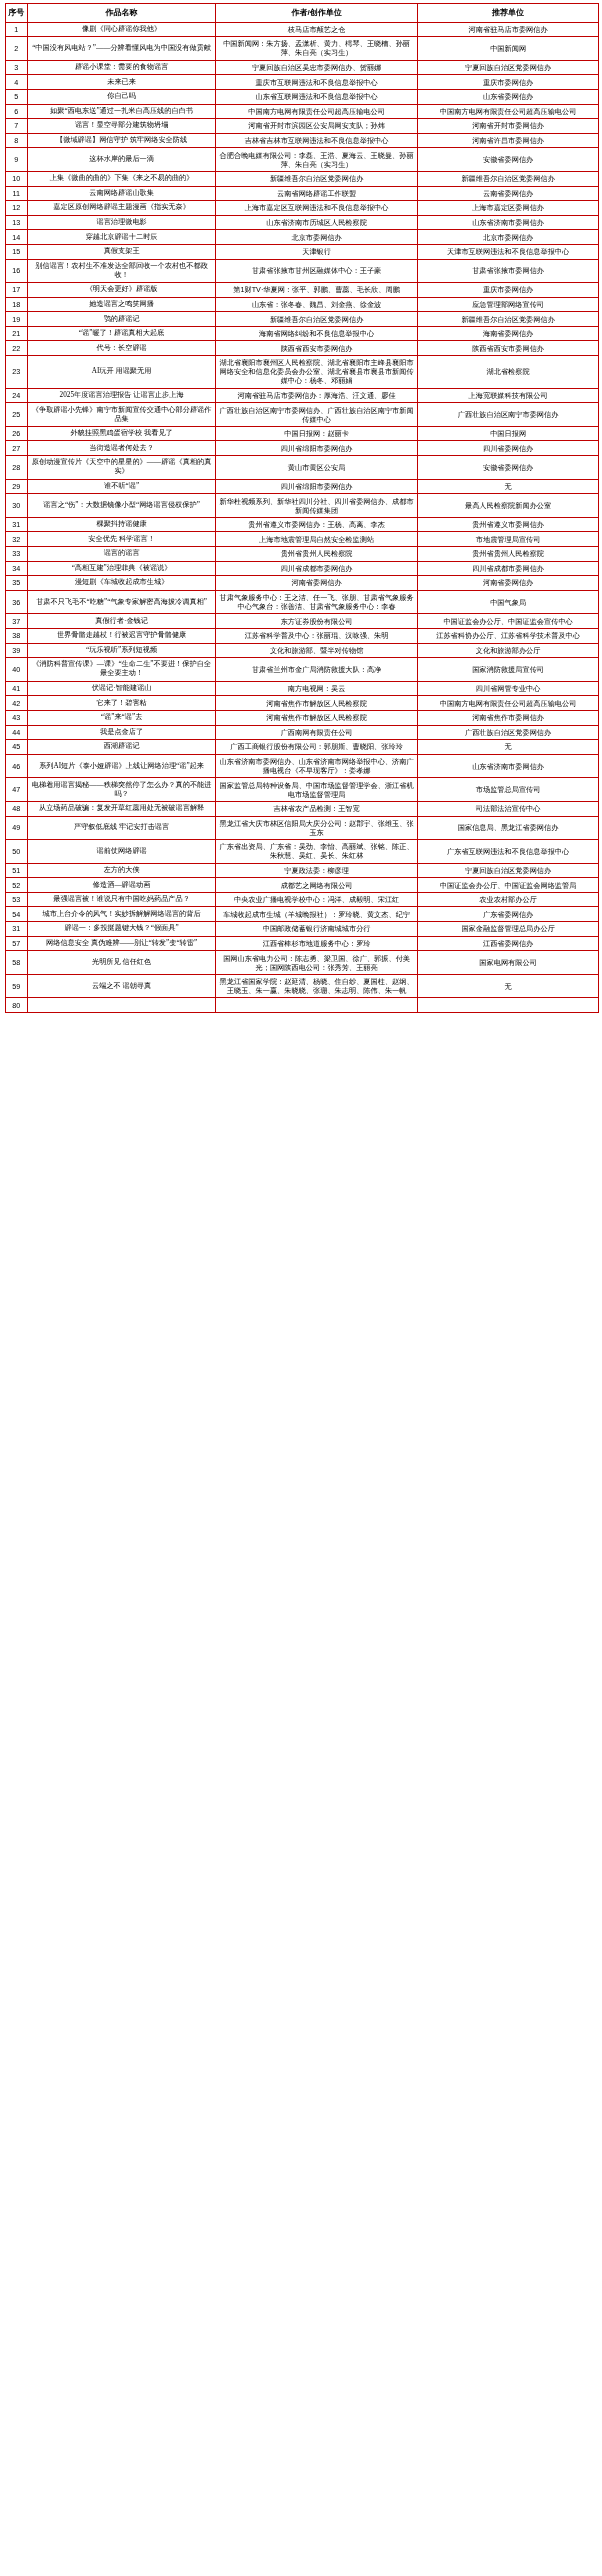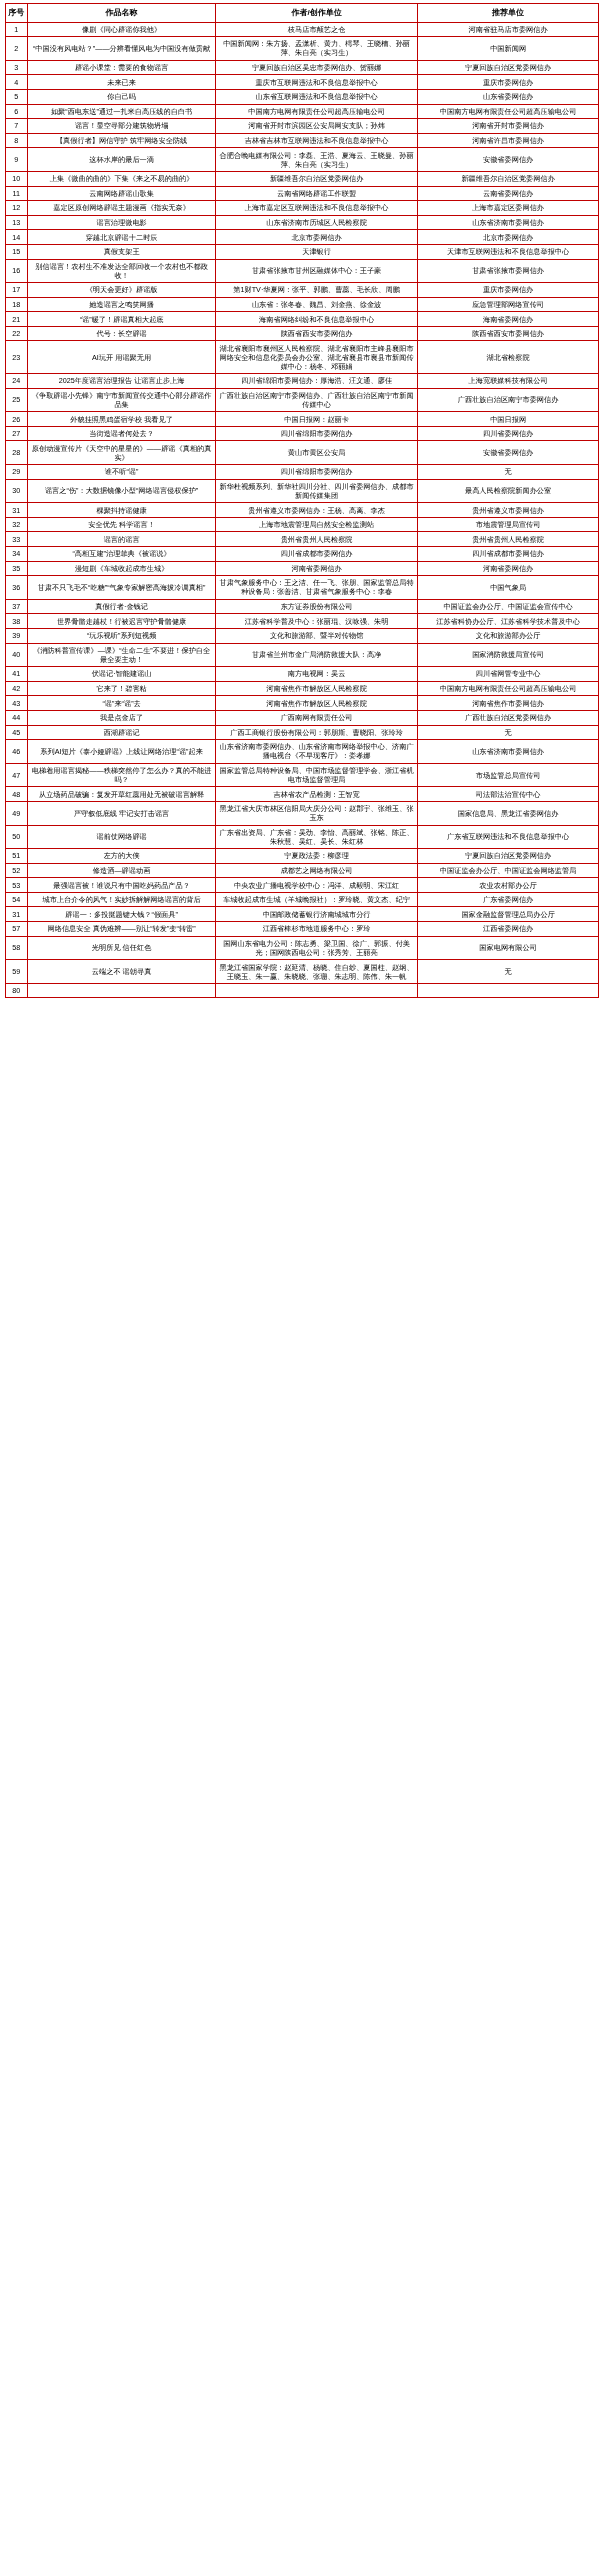--- a/index.html
+++ b/index.html
@@ -41,20 +41,21 @@
   table.award-table thead th {
     font-weight: bold;
     font-size: 8px;
     padding: 3.8px 2.3px;
   }
   td.idx {
     font-size: 7.2px;
   }
   td.title {
     font-size: 7.2px;
+    font-family: Liberation Serif, serif;
   }
   td.author {
     font-size: 6.4px;
     line-height: 1.3;
   }
   td.recommender {
     font-size: 6.4px;
     line-height: 1.3;
   }
 </style>
@@ -115,21 +116,21 @@
           <td class="recommender">中国南方电网有限责任公司超高压输电公司</td>
         </tr>
         <tr>
           <td class="idx">7</td>
           <td class="title">谣言！显空寻部分建筑物坍塌</td>
           <td class="author">河南省开封市滨园区公安局网安支队；孙炜</td>
           <td class="recommender">河南省开封市委网信办</td>
         </tr>
         <tr>
           <td class="idx">8</td>
-          <td class="title">【真假行者】网信守护 筑牢网络安全防线</td>
+          <td class="title">【微域辟谣】网信守护 筑牢网络安全防线</td>
           <td class="author">吉林省吉林市互联网违法和不良信息举报中心</td>
           <td class="recommender">河南省许昌市委网信办</td>
         </tr>
         <tr>
           <td class="idx">9</td>
           <td class="title">这杯水岸的最后一滴</td>
           <td class="author">合肥合晚电媒有限公司：李磊、王浩、夏海云、王晓曼、孙丽萍、朱自亮（实习生）</td>
           <td class="recommender">安徽省委网信办</td>
         </tr>
         <tr>
@@ -180,41 +181,47 @@
           <td class="author">第1财TV·华夏网：张平、郭鹏、曹蕊、毛长欣、周鹏</td>
           <td class="recommender">重庆市委网信办</td>
         </tr>
         <tr>
           <td class="idx">18</td>
           <td class="title">她造谣言之鸣笑网播</td>
           <td class="author">山东省：张冬春、魏昌、刘金燕、徐金波</td>
           <td class="recommender">应急管理部网络宣传司</td>
         </tr>
         <tr>
+          <td class="idx">19</td>
+          <td class="title">鸮的辟谣记</td>
+          <td class="author">新疆维吾尔自治区党委网信办</td>
+          <td class="recommender">新疆维吾尔自治区党委网信办</td>
+        </tr>
+        <tr>
           <td class="idx">21</td>
           <td class="title">“谣”暖了！辟谣真相大起底</td>
           <td class="author">海南省网络纠纷和不良信息举报中心</td>
           <td class="recommender">海南省委网信办</td>
         </tr>
         <tr>
           <td class="idx">22</td>
           <td class="title">代号：长空辟谣</td>
           <td class="author">陕西省西安市委网信办</td>
           <td class="recommender">陕西省西安市委网信办</td>
         </tr>
         <tr>
           <td class="idx">23</td>
           <td class="title">AI玩开 用谣聚无用</td>
           <td class="author">湖北省襄阳市襄州区人民检察院、湖北省襄阳市主峰县襄阳市网络安全和信息化委员会办公室、湖北省襄县市襄县市新闻传媒中心：杨冬、邓丽娟</td>
           <td class="recommender">湖北省检察院</td>
         </tr>
         <tr>
           <td class="idx">24</td>
           <td class="title">2025年度谣言治理报告 让谣言止步上海</td>
-          <td class="author">四川省绵阳市委网信办：厚海浩、汪文通、廖佳</td>
+          <td class="author">河南省驻马店市委网信办：厚海浩、汪文通、廖佳</td>
           <td class="recommender">上海宽联媒科技有限公司</td>
         </tr>
         <tr>
           <td class="idx">25</td>
           <td class="title">《争取辟谣小先锋》南宁市新闻宣传交通中心部分辟谣作品集</td>
           <td class="author">广西壮族自治区南宁市委网信办、广西壮族自治区南宁市新闻传媒中心</td>
           <td class="recommender">广西壮族自治区南宁市委网信办</td>
         </tr>
         <tr>
           <td class="idx">26</td>
@@ -272,21 +279,21 @@
         </tr>
         <tr>
           <td class="idx">35</td>
           <td class="title">漫短剧《车城收起成市生城》</td>
           <td class="author">河南省委网信办</td>
           <td class="recommender">河南省委网信办</td>
         </tr>
         <tr>
           <td class="idx">36</td>
           <td class="title">甘肃不只飞毛不“吃糖”“气象专家解密高海拔冷调真相”</td>
-          <td class="author">甘肃气象服务中心：王之洁、任一飞、张朋、国家监管总局特种设备局：张善洁、甘肃省气象服务中心：李春</td>
+          <td class="author">甘肃气象服务中心：王之洁、任一飞、张朋、甘肃省气象服务中心气象台：张善洁、甘肃省气象服务中心：李春</td>
           <td class="recommender">中国气象局</td>
         </tr>
         <tr>
           <td class="idx">37</td>
           <td class="title">真假行者·金钱记</td>
           <td class="author">东方证券股份有限公司</td>
           <td class="recommender">中国证监会办公厅、中国证监会宣传中心</td>
         </tr>
         <tr>
           <td class="idx">38</td>

